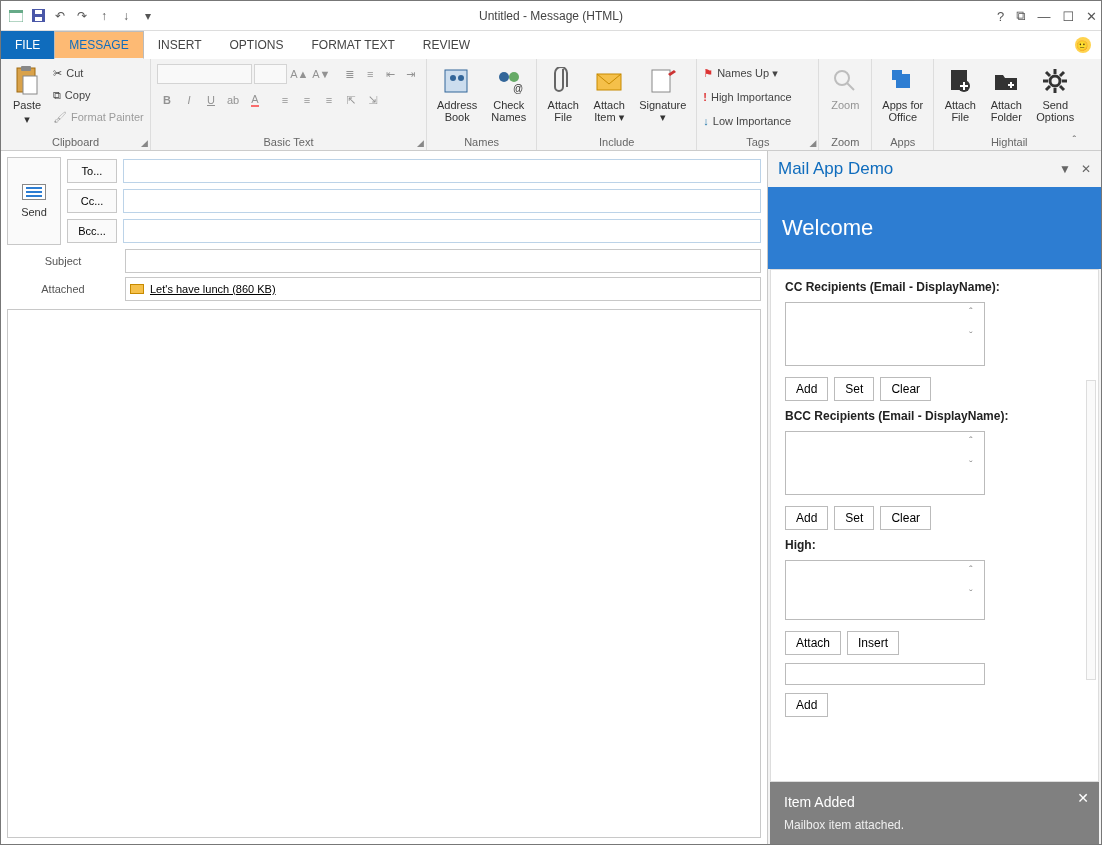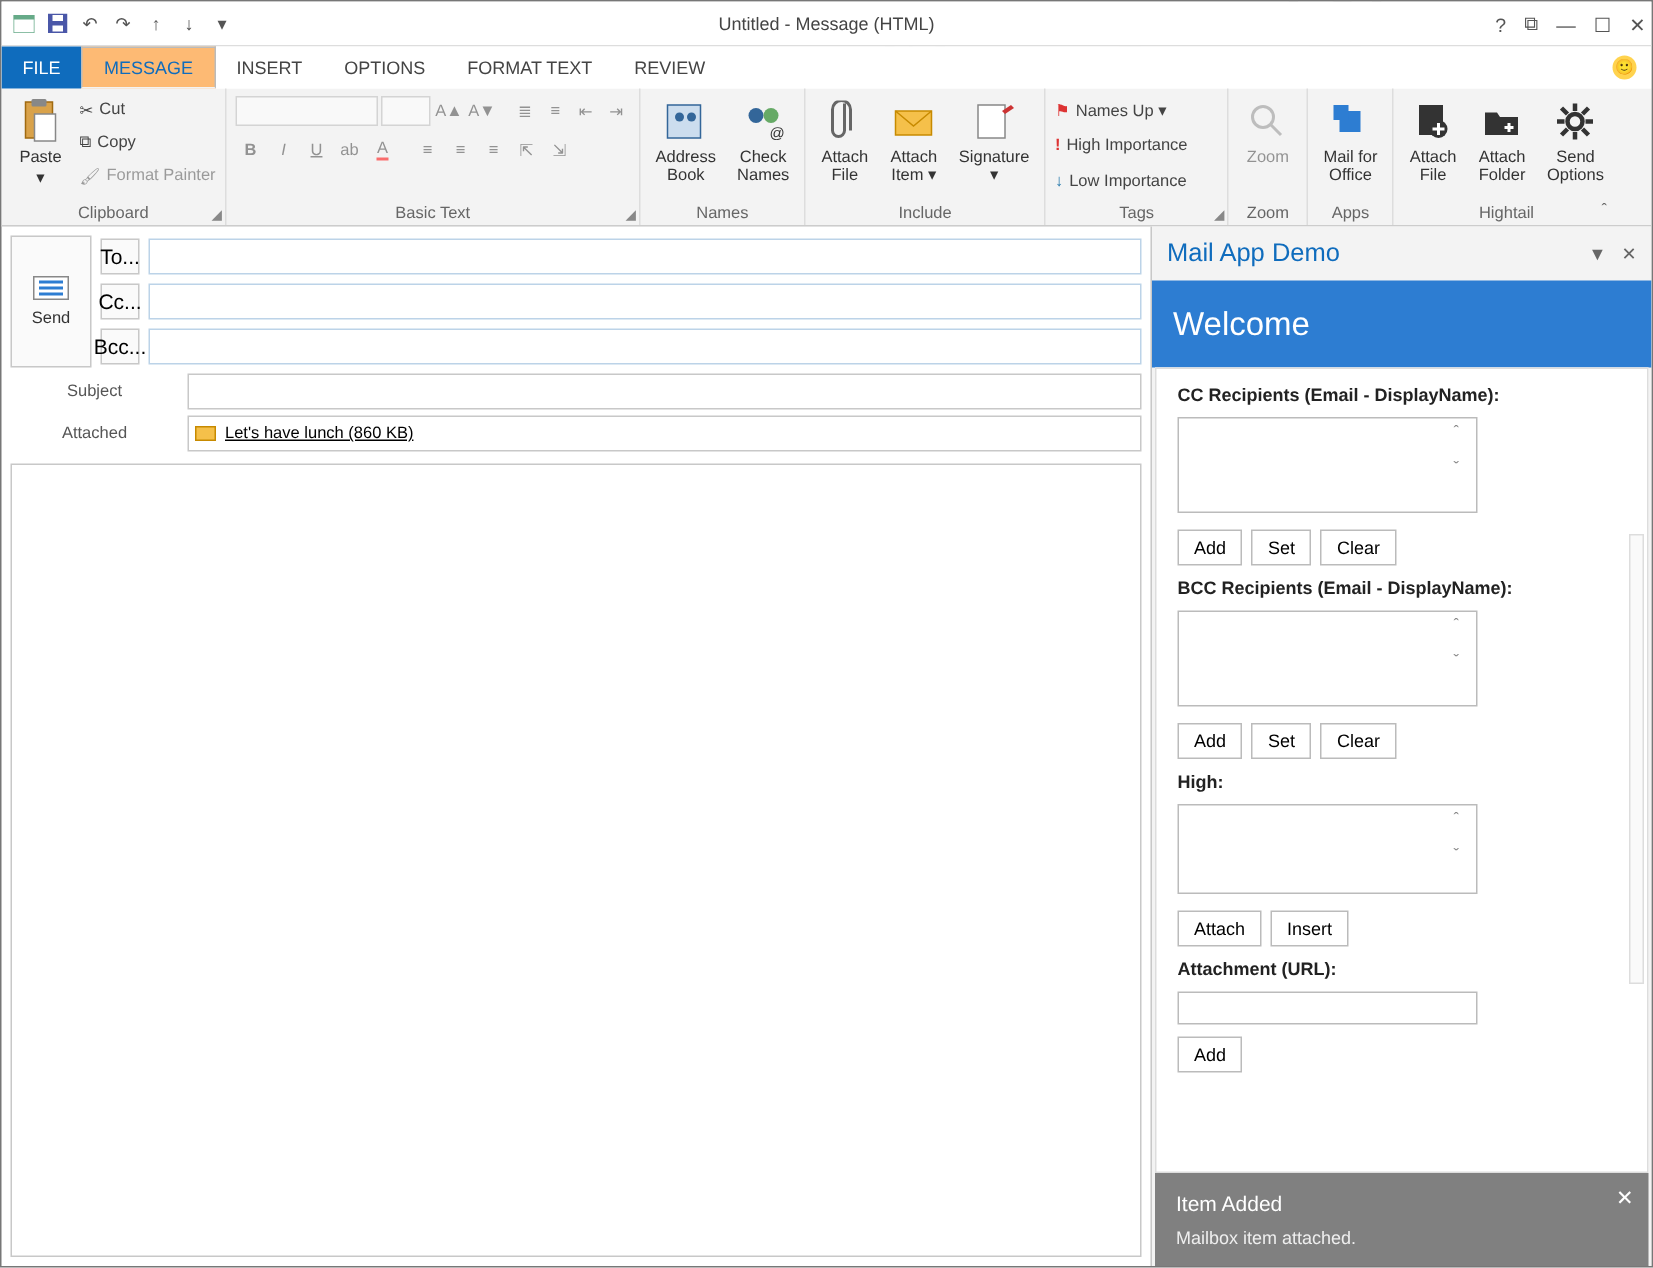--- a/index.html
+++ b/index.html
@@ -33,34 +33,34 @@
 .launcher{position:absolute;right:2px;bottom:2px;font-size:9px;color:#888;cursor:pointer;}
 .collapse-ic{position:absolute;right:8px;bottom:4px;color:#666;font-size:11px;cursor:pointer;}
 .compose-area{display:flex; height:calc(845px - 30px - 28px - 92px - 2px);}
 .left{flex:1; padding:6px; display:flex; flex-direction:column; gap:4px;}
 .headerrow{display:flex;gap:6px;align-items:center;}
 .sendbox{width:54px;height:88px;border:1px solid #c8c8c8;background:#fafafa;display:flex;flex-direction:column;align-items:center;justify-content:center;gap:6px;font-size:11px;color:#333;cursor:pointer;}
 .sendic{width:24px;height:16px;border:1px solid #888;background:#fff;position:relative;}
 .sendic:after{content:"";position:absolute;left:3px;top:2px;width:16px;height:2px;background:#2d7dd2;box-shadow:0 4px 0 #2d7dd2,0 8px 0 #2d7dd2;}
 .recipcol{flex:1;display:flex;flex-direction:column;gap:6px;}
 .reciprow{display:flex;gap:6px;align-items:center;}
-.reciprow .btn{width:26px;height:24px;border:1px solid #c8c8c8;background:#fafafa;font-size:14px;cursor:pointer;display:flex;align-items:center;justify-content:center;}
+.reciprow .btn{width:50px;height:24px;border:1px solid #c8c8c8;background:#fafafa;font-size:11px;cursor:pointer;display:flex;align-items:center;justify-content:center;}
 .reciprow input{flex:1;height:24px;border:1px solid #bcd3e8;padding:0 4px;font-size:12px;}
 .lblrow{display:flex;gap:6px;align-items:center;}
 .lblrow .lbl{width:112px;text-align:center;font-size:11px;color:#555;}
 .lblrow input{flex:1;height:24px;border:1px solid #c8c8c8;padding:0 4px;font-size:12px;}
 .attachrow .att{flex:1;height:24px;border:1px solid #c8c8c8;display:flex;align-items:center;padding:0 4px;gap:6px;font-size:11px;}
 .envic{width:14px;height:10px;background:#f5c04a;border:1px solid #c78a00;}
 .attachrow a{color:#000;}
 .bodyarea{flex:1;border:1px solid #c8c8c8;background:#fff;margin-top:4px;}
 .right{width:334px;border-left:1px solid #c8c8c8;background:#f3f3f3;display:flex;flex-direction:column;}
 .panetitle{height:36px;display:flex;align-items:center;justify-content:space-between;padding:0 10px;color:#0f6cbd;font-size:17px;gap:27px;}
 .panetitle .ctl{color:#666;font-size:12px;display:flex;gap:10px;}
 .panetitle .ctl span{cursor:pointer;}
-.welcome{background:#2d7dd2;color:#fff;font-size:22px;font-weight:300;padding:16px 14px;}
+.welcome{background:#2d7dd2;color:#fff;font-size:22px;font-weight:300;padding:28px 14px;}
 .panel{flex:1;overflow:hidden;background:#fff;padding:10px 14px;font-size:12px;color:#222;display:flex;flex-direction:column;gap:8px;position:relative;border:1px solid #ddd;margin:0 2px;}
 .section-label{font-weight:600;}
 .ta-wrap{position:relative;}
 .ta{width:200px;height:64px;border:1px solid #bbb;resize:none;font-size:12px;padding:4px;}
 .ta-body{height:60px;}
 .spin{position:absolute;top:4px;left:184px;display:flex;flex-direction:column;gap:12px;color:#888;font-size:11px;}
 .spin span{cursor:pointer;}
 .btnrow{display:flex;gap:6px;}
 .btnrow button,.single-btn{border:1px solid #bbb;background:#fff;padding:4px 10px;font-size:12px;cursor:pointer;}
 .urlin{width:200px;height:22px;border:1px solid #bbb;padding:0 4px;font-size:12px;}
@@ -300,21 +300,21 @@
 
   <div class="group">
     <div class="group-body">
         <div class="vbtn">
           <div class="bigic">
             <svg width="26" height="26">
               <rect x="6" y="6" width="14" height="14" fill="#2d7dd2"></rect>
               <rect x="2" y="2" width="10" height="10" fill="#2d7dd2"></rect>
             </svg>
           </div>
-          <span style="white-space:pre-line">Mail for
+          <span style="white-space:pre-line">Apps for
 Office</span>
         </div>
       </div>
     <div class="group-title">Apps</div>
   </div>
 
   <div class="group" style="border-right:none">
     <div class="group-body">
       <div class="vbtn">
           <div class="bigic">
@@ -435,21 +435,20 @@
       <div class="section-label">High:</div>
       <div class="ta-wrap"><textarea class="ta ta-body" style=""></textarea><div class="spin">
             <span>ˆ</span>
             <span>ˇ</span>
           </div></div>
       <div class="btnrow">
         <button>Attach</button>
         <button>Insert</button>
       </div>
 
-      <div class="section-label">Attachment (URL):</div>
       <input class="urlin" style="">
       <div class="btnrow">
           <button class="single-btn">Add</button>
         </div>
     </div>
     <div class="toast">
       <span class="close">✕</span>
       <div>Item Added</div>
       <div class="msg">Mailbox item attached.</div>
     </div>

